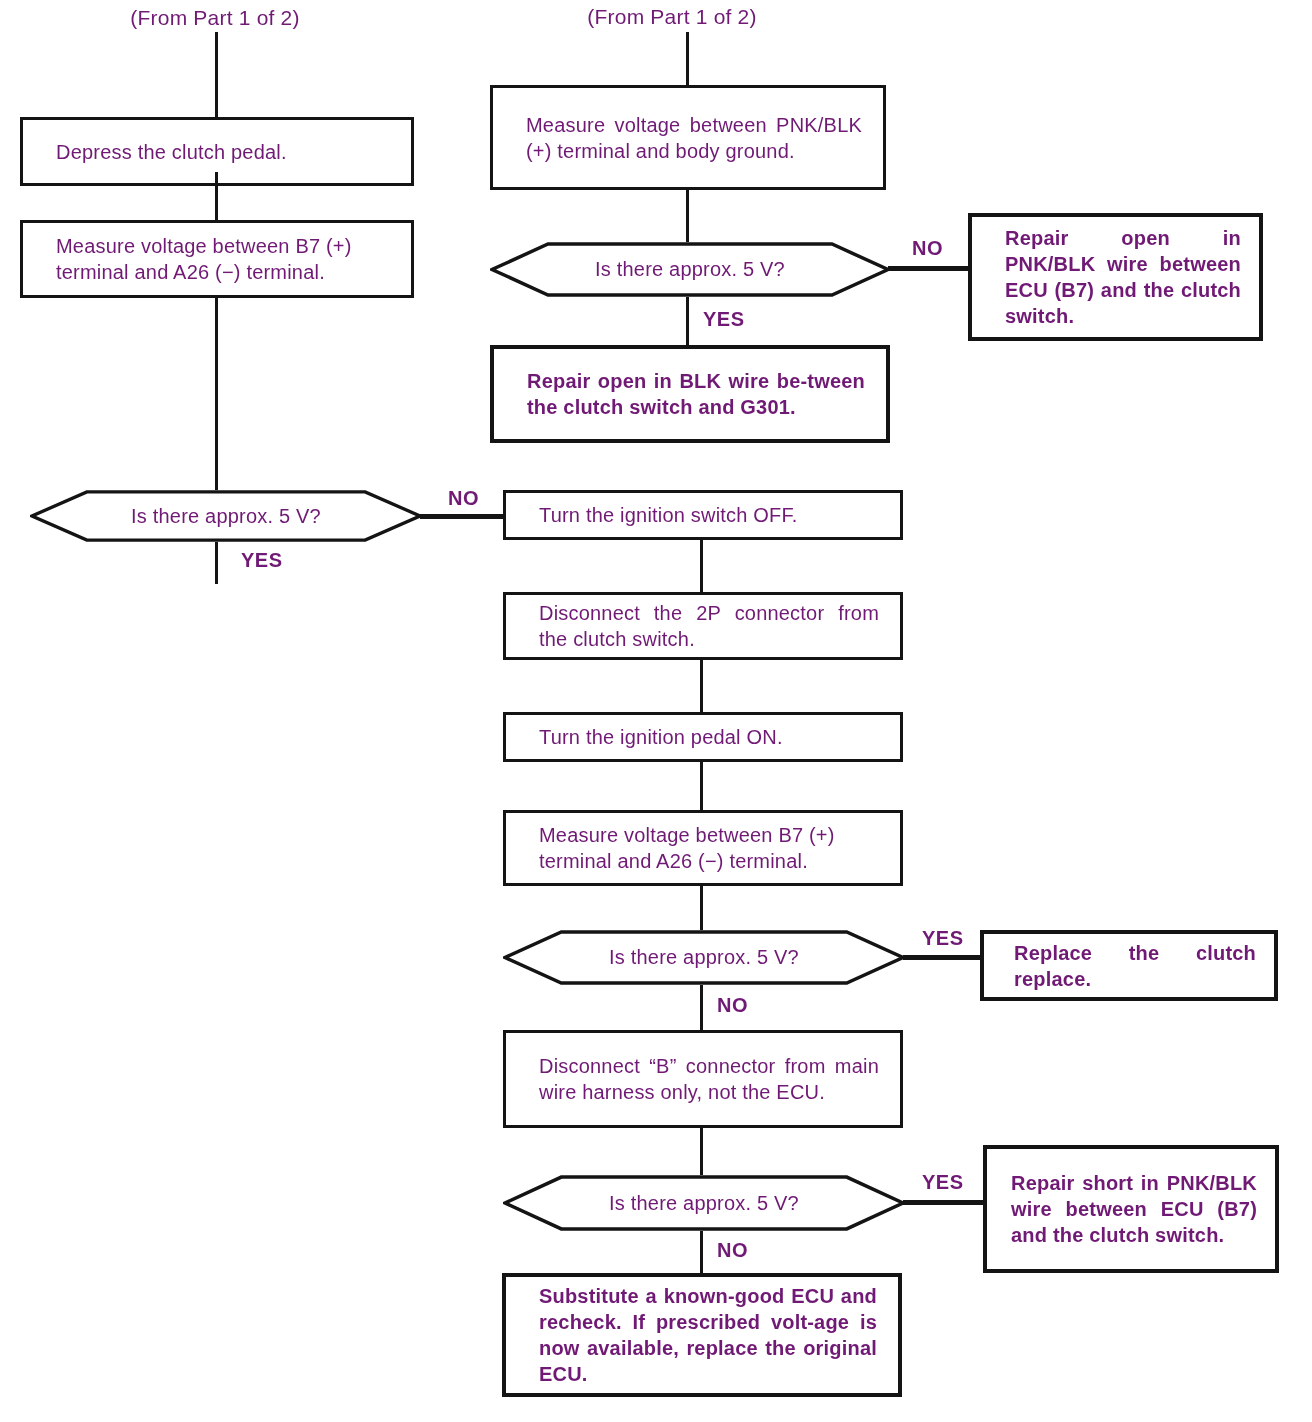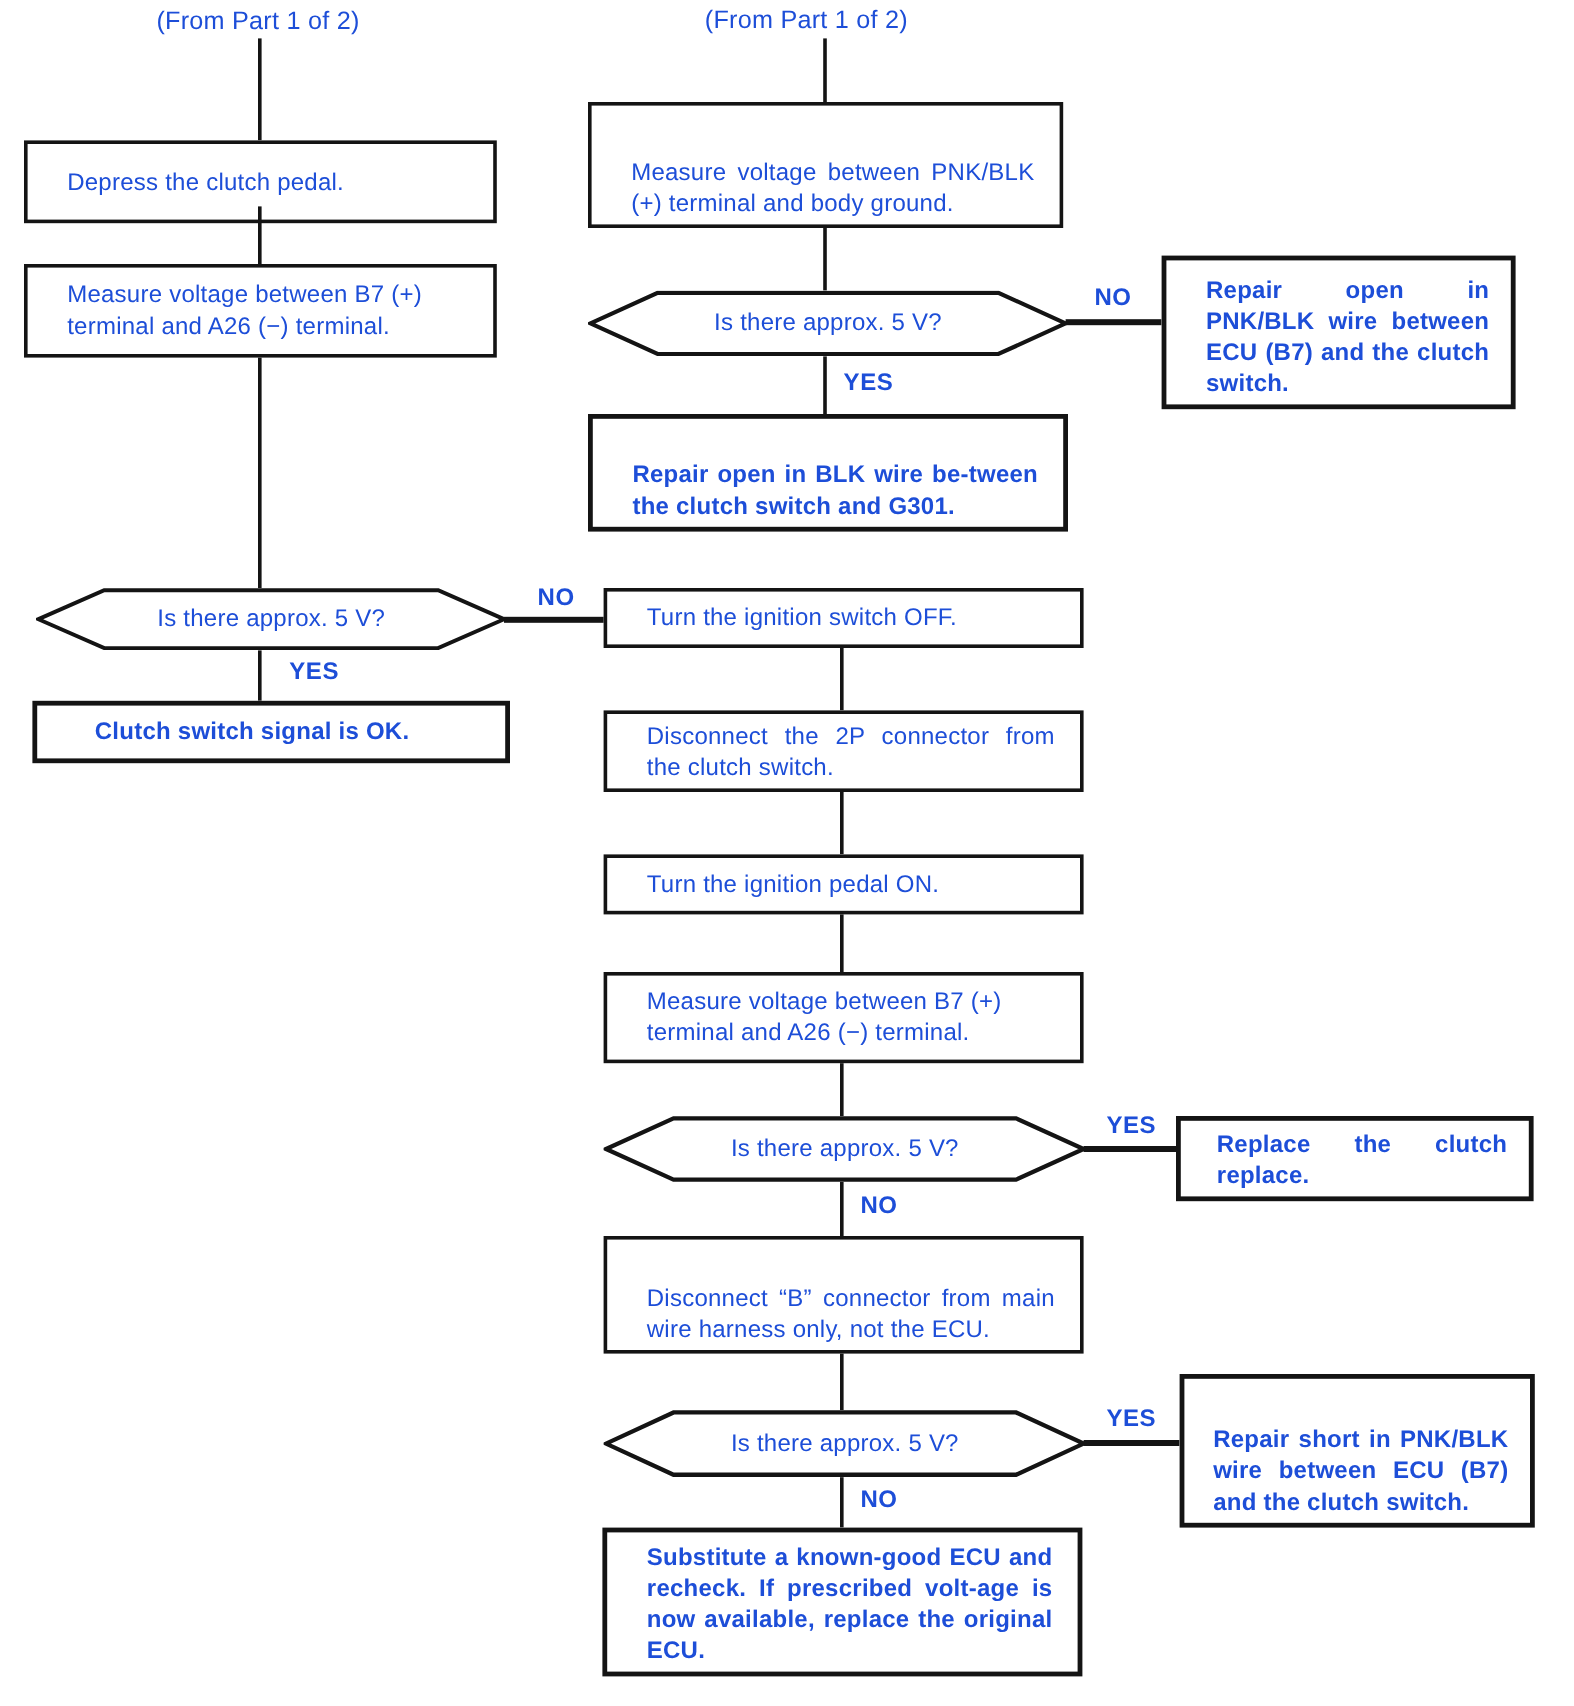--- a/index.html
+++ b/index.html
@@ -1,27 +1,27 @@
 <!DOCTYPE html>
 <html><head>
 <meta charset="utf-8">
 <style>
   html,body{margin:0;padding:0;background:#ffffff;}
   .canvas{
     position:relative;width:1312px;height:1422px;background:#ffffff;
-    font-family:"Liberation Sans",sans-serif;color:#1d4ed8;overflow:hidden;border-radius:25px;
+    font-family:"Liberation Sans",sans-serif;color:#701a75;overflow:hidden;border-radius:25px;
   }
   .box{
     position:absolute;border:3px solid #141414;background:#ffffff;
     display:flex;flex-direction:column;justify-content:center;
     font-size:20px;line-height:26px;letter-spacing:.2px;
     padding:4px 21px 4px 33px;box-sizing:border-box;
   }
   .box--bold{font-weight:700;border-width:4px;}
-  .box--justify{text-align:justify;justify-content:flex-end;}
+  .box--justify{text-align:justify;}
   .hex{position:absolute;}
   .hex svg{position:absolute;left:0;top:0;width:100%;height:100%;display:block;}
   .hex-label{
     position:absolute;left:0;top:0;right:0;bottom:0;
     display:flex;align-items:center;justify-content:center;
     font-size:20px;letter-spacing:.2px;text-align:right;
   }
   .vline,.hline{position:absolute;background:#141414;}
   .tag{position:absolute;font-size:20px;font-weight:700;letter-spacing:.5px;}
   .fromlbl{position:absolute;font-size:21px;text-align:center;letter-spacing:.2px;}
@@ -52,23 +52,20 @@
     </svg>
     <span class="hex-label">Is there approx. 5 V?</span>
   </div>
 
   <div class="hline" style="left:420px;top:514px;width:85px;height:5px;"></div>
   <div class="tag" style="left:448px;top:487px;">NO</div>
 
   <div class="vline" style="left:215px;top:542px;width:3px;height:42px;"></div>
   <div class="tag" style="left:241px;top:549px;">YES</div>
 
-  <div class="box box--bold" style="left:27px;top:584px;width:398px;height:52px;padding-left:48px;">
-    <span>Clutch switch signal is OK.</span>
-  </div>
 
   <div class="fromlbl" style="left:572px;top:5px;width:200px;">(From Part 1 of 2)</div>
   <div class="vline" style="left:686px;top:32px;width:3px;height:53px;"></div>
 
   <div class="box box--justify" style="left:490px;top:85px;width:396px;height:105px;">
     <span>Measure voltage between PNK/BLK (+) terminal and body ground.</span>
   </div>
 
   <div class="vline" style="left:686px;top:190px;width:3px;height:52px;"></div>
 

